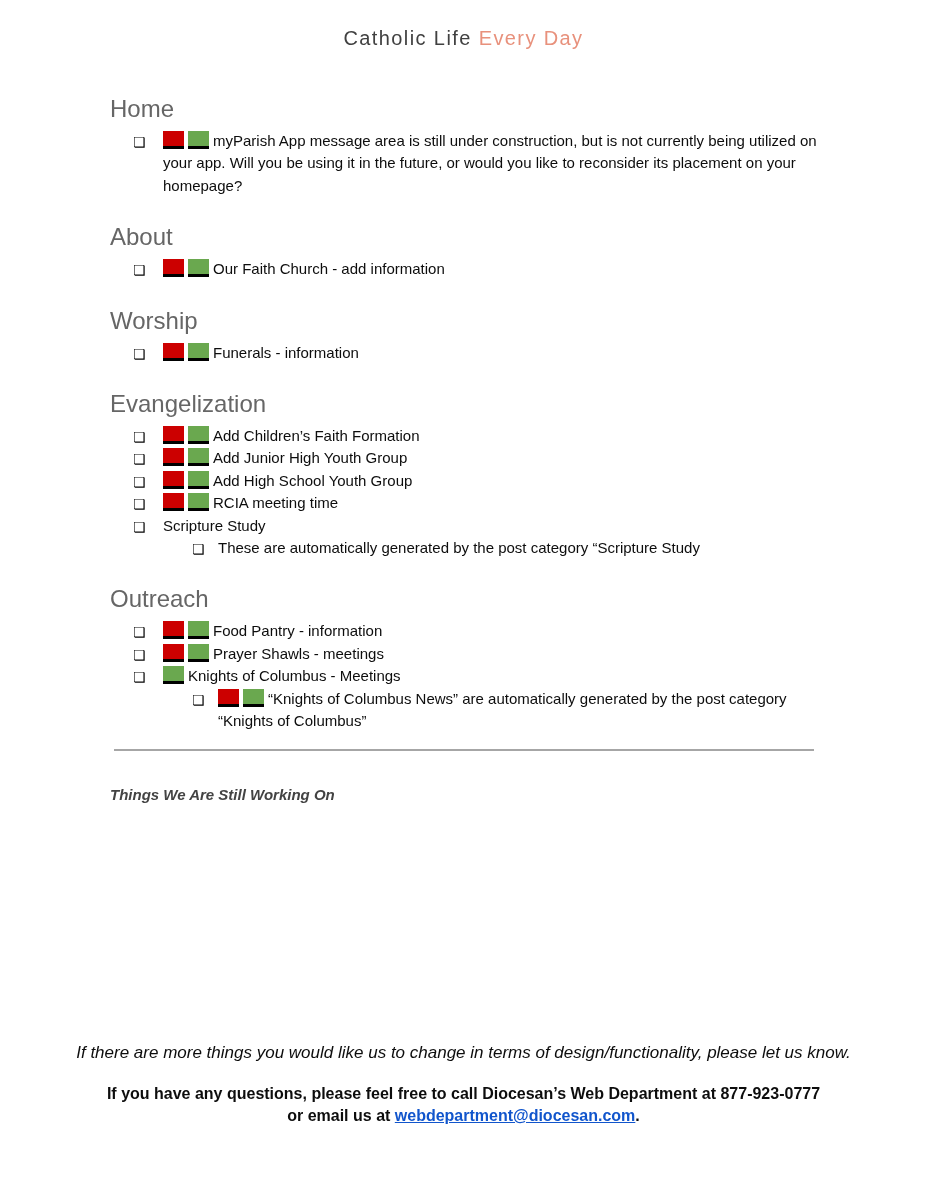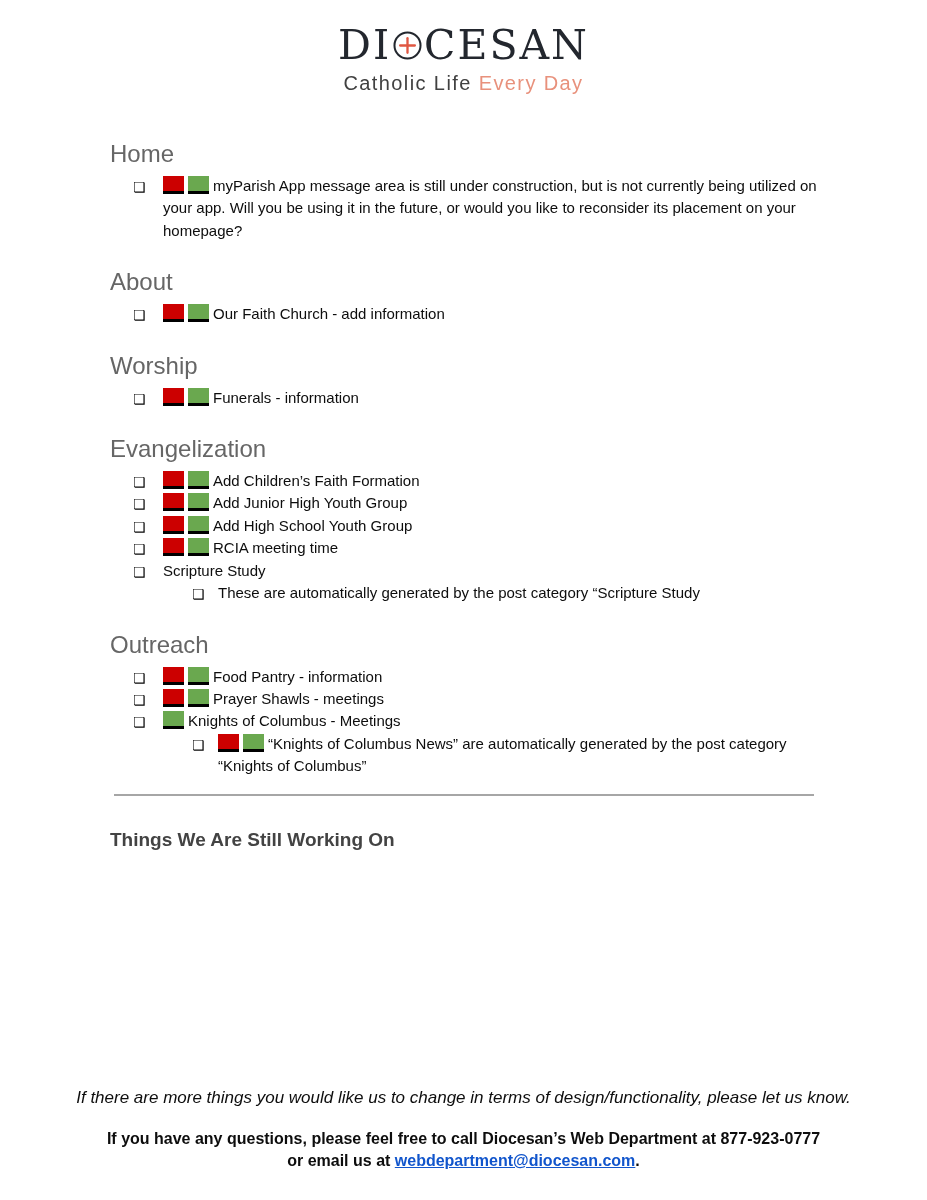--- a/index.html
+++ b/index.html
@@ -35,43 +35,38 @@
   .li.l2 .marker { left:192px; }
   .sq {
     display:inline-block; width:21px; height:15px;
     border-bottom:3px solid #000; margin-right:4px; vertical-align:-3px;
   }
   .sq.red   { background:#cc0000; }
   .sq.green { background:#6aa84f; }
   
   .divider { margin:16px 0 0 114px; width:700px; border:none; border-top:2px solid #a6a6a6; }
   .working-title {
-    font-size:19px; font-weight:bold; color:#434343;
-    margin:32px 0 0 110px; line-height:24px;
+    font-size:15px; font-weight:bold; color:#434343;
+    margin:32px 0 0 110px; line-height:24px;font-style:italic;
   }
   
   .note {
     margin-top:236px; text-align:center; font-style:italic;
     font-size:17px; color:#0d0d0d;
   }
   .contact {
     width:724px; margin:20px auto 0; text-align:center;
     font-weight:bold; font-size:16px; line-height:22.5px; color:#0d0d0d;
   }
   .contact a { color:#1155cc; }
 </style>
 </head>
 <body>
 
 <div class="header">
-  <div class="brand"><span>DI</span><span class="o-icon"><svg width="31" height="31" viewBox="0 0 40 40">
-          <circle cx="20" cy="20" r="16.8" fill="none" stroke="#23272e" stroke-width="2.6"></circle>
-          <line x1="20" y1="10.5" x2="20" y2="29.5" stroke="#e05742" stroke-width="3" stroke-linecap="round"></line>
-          <line x1="10.5" y1="20" x2="29.5" y2="20" stroke="#e05742" stroke-width="3" stroke-linecap="round"></line>
-        </svg></span><span>CESAN</span></div>
   <div class="tagline"><span>Catholic Life </span><span class="accent">Every Day</span></div>
 </div>
 
 <div id="sections">
     <h2 class="section-title first">Home</h2>
     <div class="list">
       <div class="li"><span class="marker">❏</span><span class="sq red"></span><span class="sq green"></span><span>myParish App message area is still under construction, but is not currently being utilized on your app. Will you be using it in the future, or would you like to reconsider its placement on your homepage?</span></div>
     </div>
     <h2 class="section-title">About</h2>
     <div class="list">

